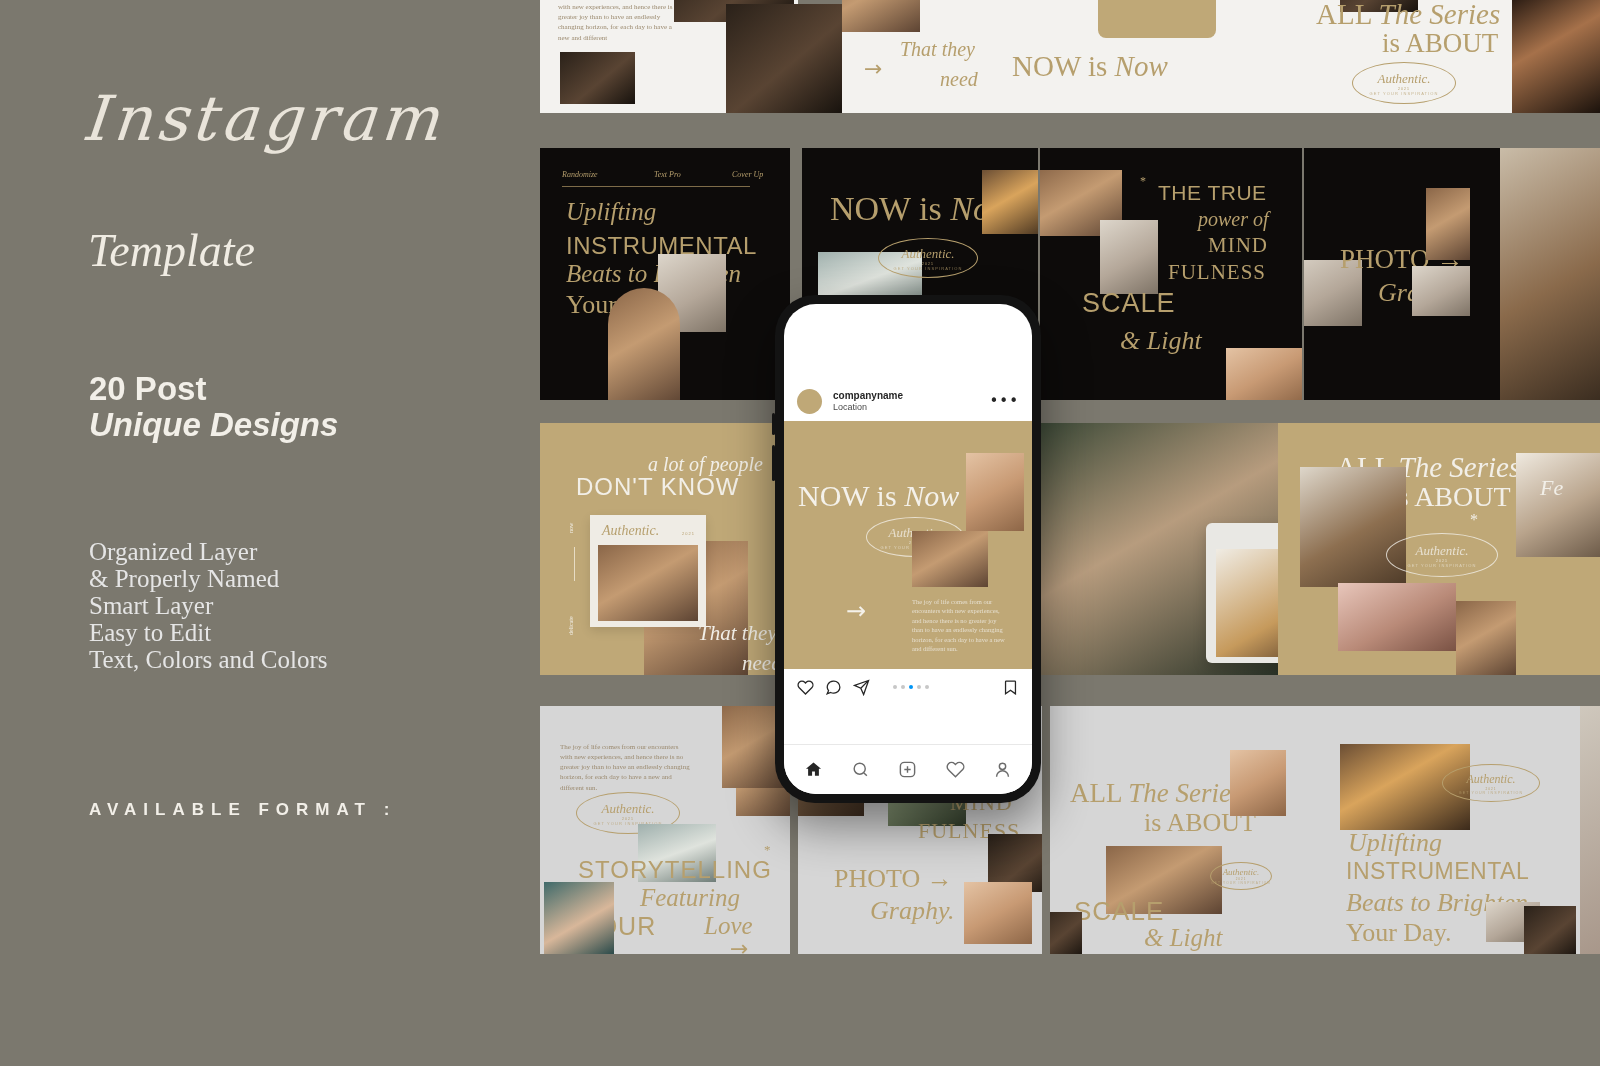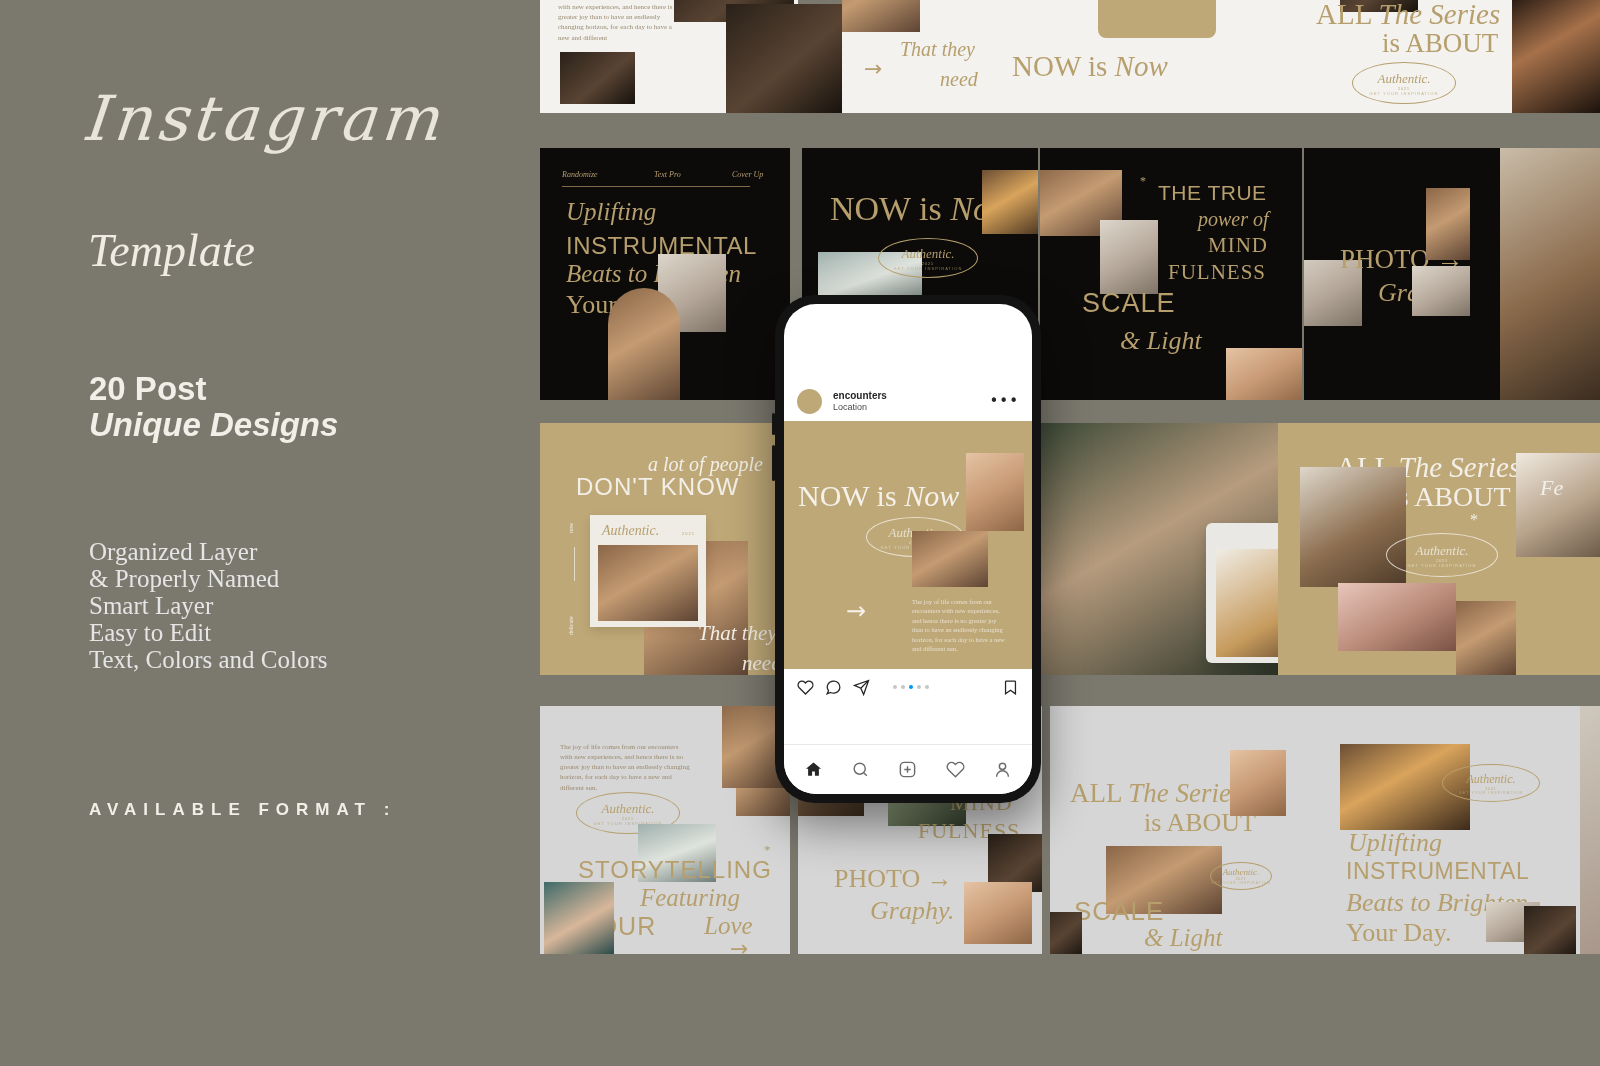--- a/index.html
+++ b/index.html
@@ -439,21 +439,21 @@
 
 <div class="phone">
   <div class="phone-btn" style="top:118px; height:22px;"></div>
   <div class="phone-btn" style="top:150px; height:36px;"></div>
 
   <div class="phone-screen">
 
     <div class="ig-head">
       <div class="ig-avatar"></div>
       <div class="ig-names">
-        <div class="ig-user">encounters</div>
+        <div class="ig-user">companyname</div>
         <div class="ig-loc">Location</div>
       </div>
       <div class="ig-dots">•••</div>
     </div>
 
     <div class="ig-post">
       <div class="hl" style="left:14px; top:58px;">
         <span>NOW is </span><i>Now</i>
       </div>
       <div class="ph skin" style="left:182px; top:32px; width:58px; height:78px;"></div>

